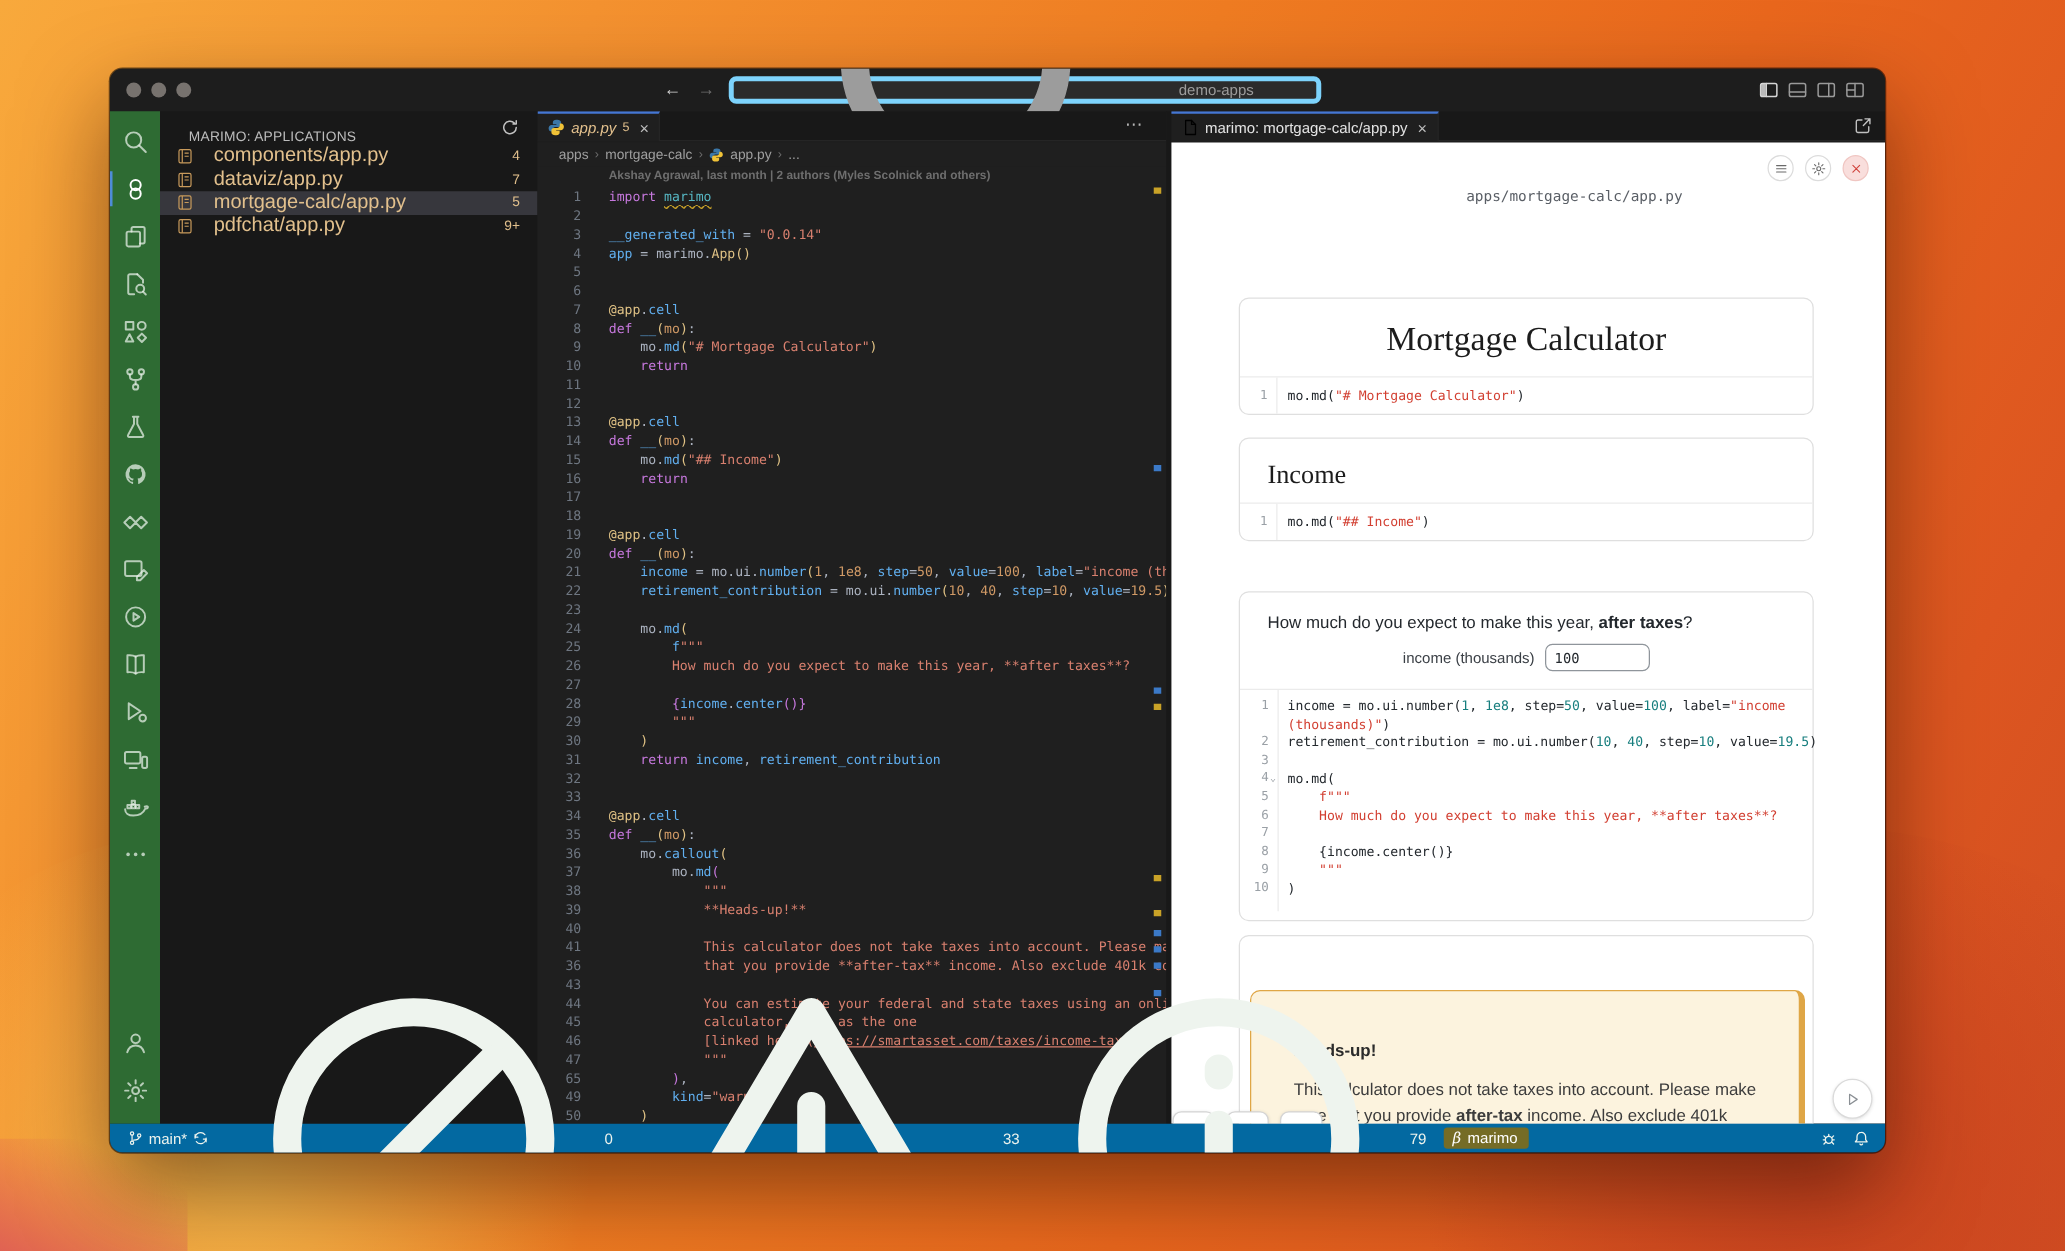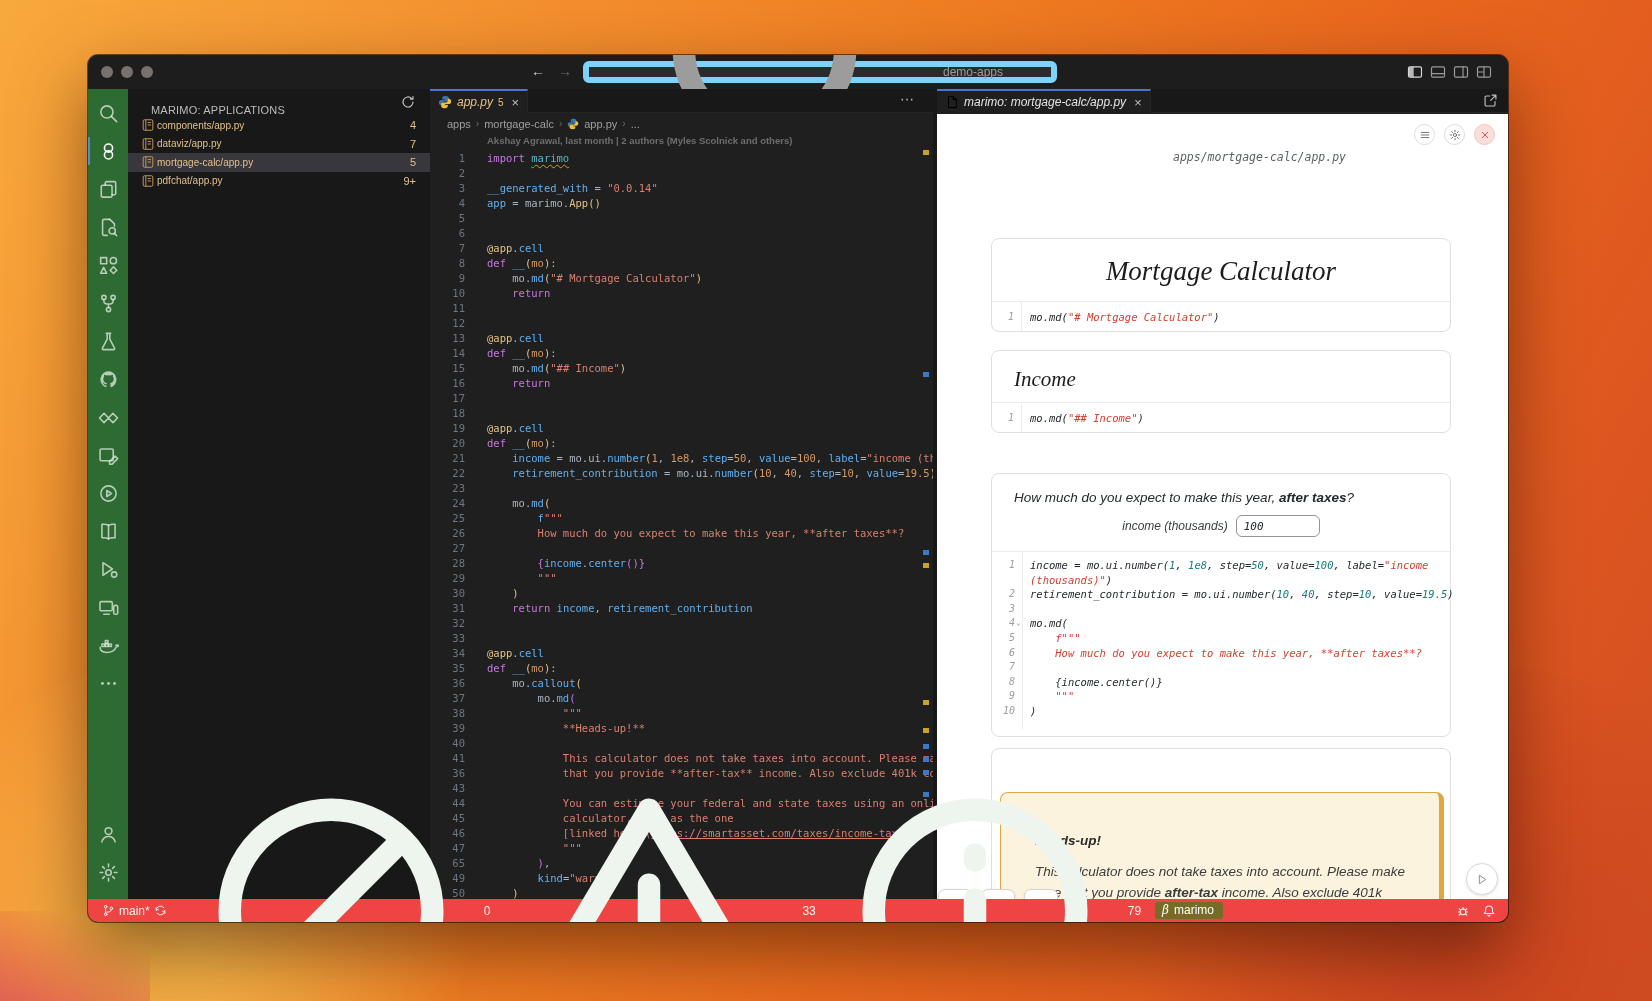--- a/index.html
+++ b/index.html
@@ -16,21 +16,21 @@
   .win { position:absolute; left:88px; top:55px; width:1420px; height:867px; border-radius:10px; overflow:hidden;
     background:#1f1f1f; box-shadow:0 30px 70px rgba(40,10,0,.5), 0 0 0 1px rgba(0,0,0,.55); }
 
   
   .titlebar { position:absolute; left:0; top:0; width:100%; height:34px; background:#1d1d1d; }
   .traffic { position:absolute; left:13px; top:11px; display:flex; gap:8px; }
   .tl { width:12px; height:12px; border-radius:50%; background:#77726e; }
   .nav-arrows { position:absolute; left:443px; top:8px; display:flex; gap:13px; font-size:14px; color:#cfcfcf; }
   .nav-arrows .dim { color:#6d6d6d; }
   .cmdcenter { position:absolute; left:495px; top:6px; width:474px; height:22px; background:#2b2b2b;
-    border:6px solid #7dd3fc; border-radius:6px; display:flex; align-items:center; justify-content:center;
+    border:4px solid #7dd3fc; border-radius:6px; display:flex; align-items:center; justify-content:center;
     color:#9c9c9c; font-size:12px; gap:6px; }
   .cmdcenter svg { width:12px; height:12px; }
   .tb-icons { position:absolute; right:16px; top:9px; display:flex; gap:7px; color:#9a9a9a; }
   .tb-icons .ic { width:16px; height:16px; }
   .tb-icons .ic.bright { color:#d6d6d6; }
   .ic svg { width:100%; height:100%; display:block; }
 
   
   .activitybar { position:absolute; left:0; top:34px; width:40px; height:810px; background:#2E6B33; }
   .ab-col { position:absolute; left:0; width:40px; display:flex; flex-direction:column; align-items:center; }
@@ -43,21 +43,21 @@
   .ab-icon.active::before { content:""; position:absolute; left:0; top:5px; bottom:5px; width:2px; background:#4E8CD8; }
 
   
   .sidebar { position:absolute; left:40px; top:34px; width:302px; height:810px; background:#181818; }
   .sb-header { position:absolute; left:0; top:0; width:100%; height:27px; display:flex; align-items:flex-end; }
   .sb-title { margin-left:23px; font-size:11px; color:#bcbcbc; letter-spacing:.2px; }
   .sb-refresh { position:absolute; right:14px; top:5px; width:16px; height:16px; color:#c2c2c2; }
   .file-row { position:relative; height:18.5px; display:flex; align-items:center; cursor:pointer; }
   .file-row.selected { background:#37373d; }
   .file-icon { margin-left:13px; width:14px; height:14px; flex:0 0 auto; }
-  .file-label { margin-left:2px; font-size:10px; color:#E2C08D; white-space:nowrap; }
+  .file-label { margin-left:16px; font-size:16px; color:#E2C08D; white-space:nowrap; }
   .file-badge { position:absolute; right:14px; font-size:11px; color:#E2C08D; }
 
   
   .egroup { position:absolute; top:34px; height:810px; background:#1f1f1f; overflow:hidden; }
   .eg-left { left:342px; width:503px; }
   .tabbar { position:absolute; left:0; top:0; width:100%; height:24px; background:#181818; border-bottom:1px solid #252525; }
   .tab { position:absolute; left:0; top:0; height:24px; background:#1f1f1f; border-top:2px solid #4577D4;
     border-right:1px solid #252525; display:flex; align-items:center; padding:0 8px; gap:5px; }
   .tab .ticon { width:14px; height:14px; }
   .tab-label { font-size:12px; }
@@ -83,21 +83,21 @@
   .c-w{color:#ABB2BF} .c-k{color:#C678DD} .c-v{color:#61AFEF}
   .c-tw{color:#56B6C2; text-decoration:underline wavy #c9a227 1px; text-underline-offset:2px;}
   .c-s{color:#D9806F} .c-u{color:#D9806F; text-decoration:underline}
   .c-n{color:#D19A66} .c-y{color:#E0C285} .c-m{color:#C678DD}
   #ruler { position:absolute; right:2px; top:0; width:8px; height:100%; }
   .rmark { position:absolute; width:6px; height:5px; }
 
   .sash { position:absolute; left:845px; top:34px; width:4px; height:810px; background:#181818; }
 
   
-  .eg-right { left:849px; width:571px;font-style:italic; }
+  .eg-right { left:849px; width:571px; }
   .webview { position:absolute; left:0; top:25px; width:100%; height:785px; background:#ffffff; overflow:hidden;
     color:#24292e; }
   .wv-controls { position:absolute; top:10px; right:13px; display:flex; gap:9px; }
   .wv-btn { width:21px; height:21px; border-radius:50%; background:#fff; border:1px solid #dcdcdc;
     display:flex; align-items:center; justify-content:center; color:#6a6a6a; }
   .wv-btn svg { width:12px; height:12px; }
   .wv-btn.red { background:#F9DEDC; border-color:#F0C6C2; color:#D1453E; }
   .wv-path { position:absolute; left:0; top:36px; width:100%; text-align:center;
     font-family:"DejaVu Sans Mono", monospace; font-size:11.5px; color:#5a5f66;margin-left:37px; }
 
@@ -138,21 +138,21 @@
   .float-btns { position:absolute; left:1px; top:775px; display:flex; gap:9px; }
   .fbtn { width:34px; height:32px; background:#fff; border:1px solid #d4d4d4; border-radius:7px;
     box-shadow:0 1px 3px rgba(0,0,0,.12); display:flex; align-items:center; justify-content:center; color:#5f6368; }
   .fbtn svg { width:16px; height:16px; }
   .play-circle { position:absolute; left:529px; top:749px; width:32px; height:32px; border-radius:50%;
     background:#fff; border:1px solid #dadada; box-shadow:0 1px 3px rgba(0,0,0,.12);
     display:flex; align-items:center; justify-content:center; color:#8a8f94; }
   .play-circle svg { width:13px; height:13px; }
 
   
-  .statusbar { position:absolute; left:0; bottom:0; width:100%; height:23px; background:#ef4444;
+  .statusbar { position:absolute; left:0; bottom:0; width:100%; height:23px; background:#0369a1;
     display:flex; align-items:center; color:#eef4ee; font-size:12px; }
   .sb-left { display:flex; align-items:center; gap:14px; margin-left:14px; }
   .sb-item { display:flex; align-items:center; gap:4px; }
   .sb-item .ic { width:13px; height:13px; }
   .sb-probs { display:flex; align-items:center; gap:9px; }
   .sb-probs .pair { display:flex; align-items:center; gap:3px; }
   .remote-badge { display:flex; align-items:center; gap:5px; background:#756C26; border-radius:3px;
     padding:1px 9px 2px 7px; font-size:12px; color:#fff; }
   .remote-badge .beta { font-family:"DejaVu Serif", serif; font-style:italic; font-size:12px; }
   .sb-right { position:absolute; right:12px; display:flex; gap:12px; }

